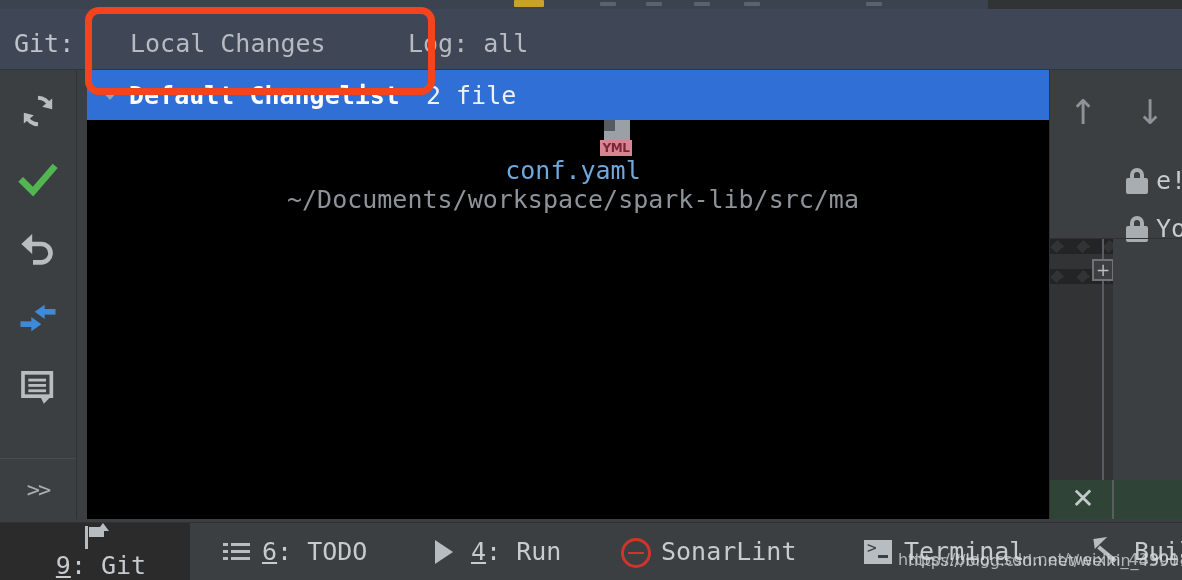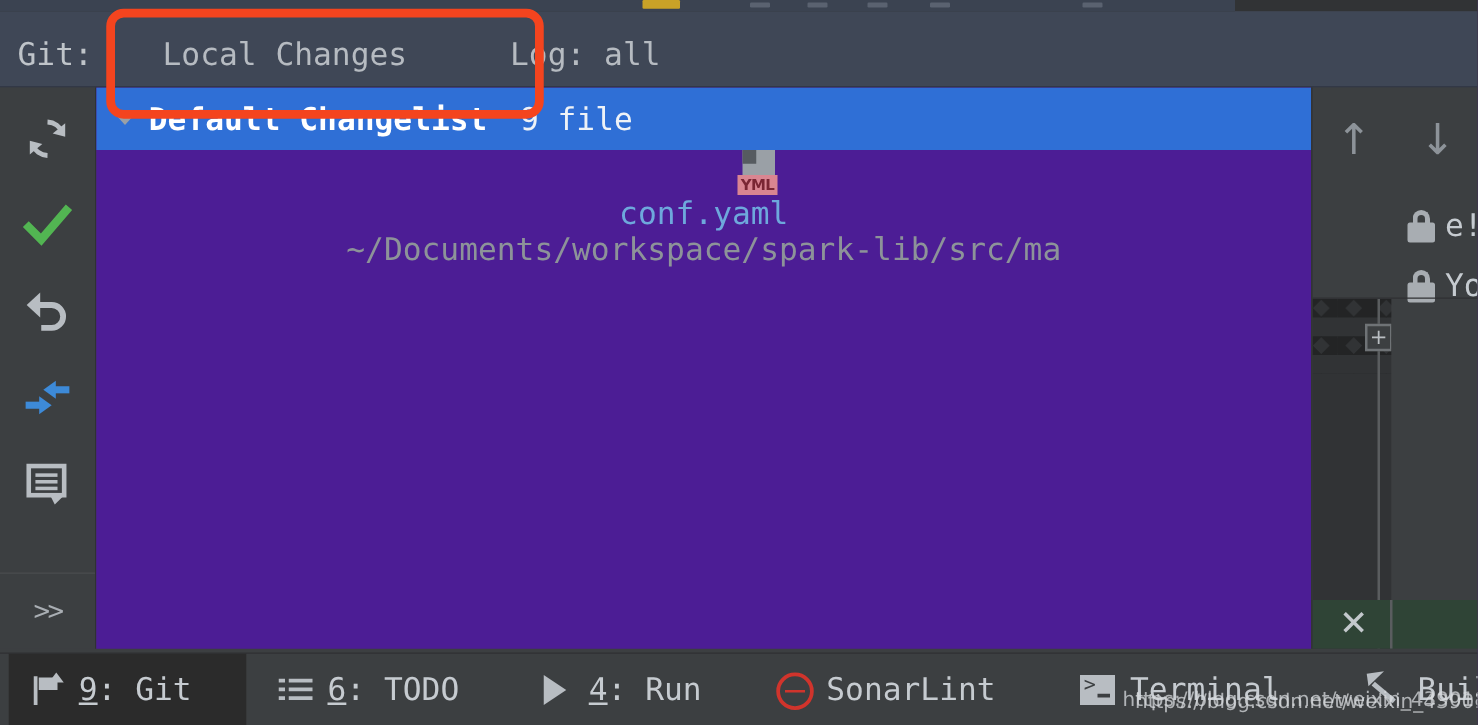--- a/index.html
+++ b/index.html
@@ -110,23 +110,23 @@
     justify-content: center;
     font-size: 22px;
     color: #a9aeb3;
     letter-spacing: -2px;
     border-top: 1px solid #4a4d4f;
   }
 
   
   .changes-panel {
     position: absolute;
-    left: 77px; top: 70px;
+    left: 87px; top: 70px;
     width: 972px; height: 449px;
-    background: #4c1d95;
+    background: #000000;
     overflow: hidden;
   }
   .changelist-row {
     position: absolute;
     left: 0; top: 0;
     width: 972px; height: 50px;
     background: #2f6fd6;
     display: flex;
     align-items: center;
   }
@@ -573,21 +573,21 @@
     </div>
 
     <div class="side-overflow">&gt;&gt;</div>
   </div>
 
   <div class="changes-panel">
 
     <div class="changelist-row">
       <span class="tri"></span>
       <span class="changelist-name">Default Changelist</span>
-      <span class="changelist-count">9 file</span>
+      <span class="changelist-count">2 file</span>
     </div>
 
     <div class="file-row">
       <span class="yml-icon">
         <span class="yml-sheet"></span>
         <span class="yml-fold"></span>
         <span class="yml-badge">YML</span>
       </span>
       <span class="file-name">conf.yaml</span>
       <span class="file-path">~/Documents/workspace/spark-lib/src/ma</span>
@@ -628,21 +628,21 @@
 
 
     <div class="close-bar">
       <div class="close-x">✕</div>
       <div class="close-bar-split"></div>
     </div>
   </div>
 
   <div class="statusbar">
 
-    <div class="sb-item active" style="left:7px; width:190px;">
+    <div class="sb-item active" style="left:0px; width:190px;flex-direction:column;">
       <span class="sb-ico ico-git">
         <span class="g-stem"></span>
           <span class="g-flag"></span>
           <span class="g-arrow"></span>
       </span>
       <span class="sb-label"><span class="num">9</span><span>: Git</span></span>
     </div>
 
     <div class="sb-item" style="left:206px;">
       <span class="sb-ico ico-todo">

